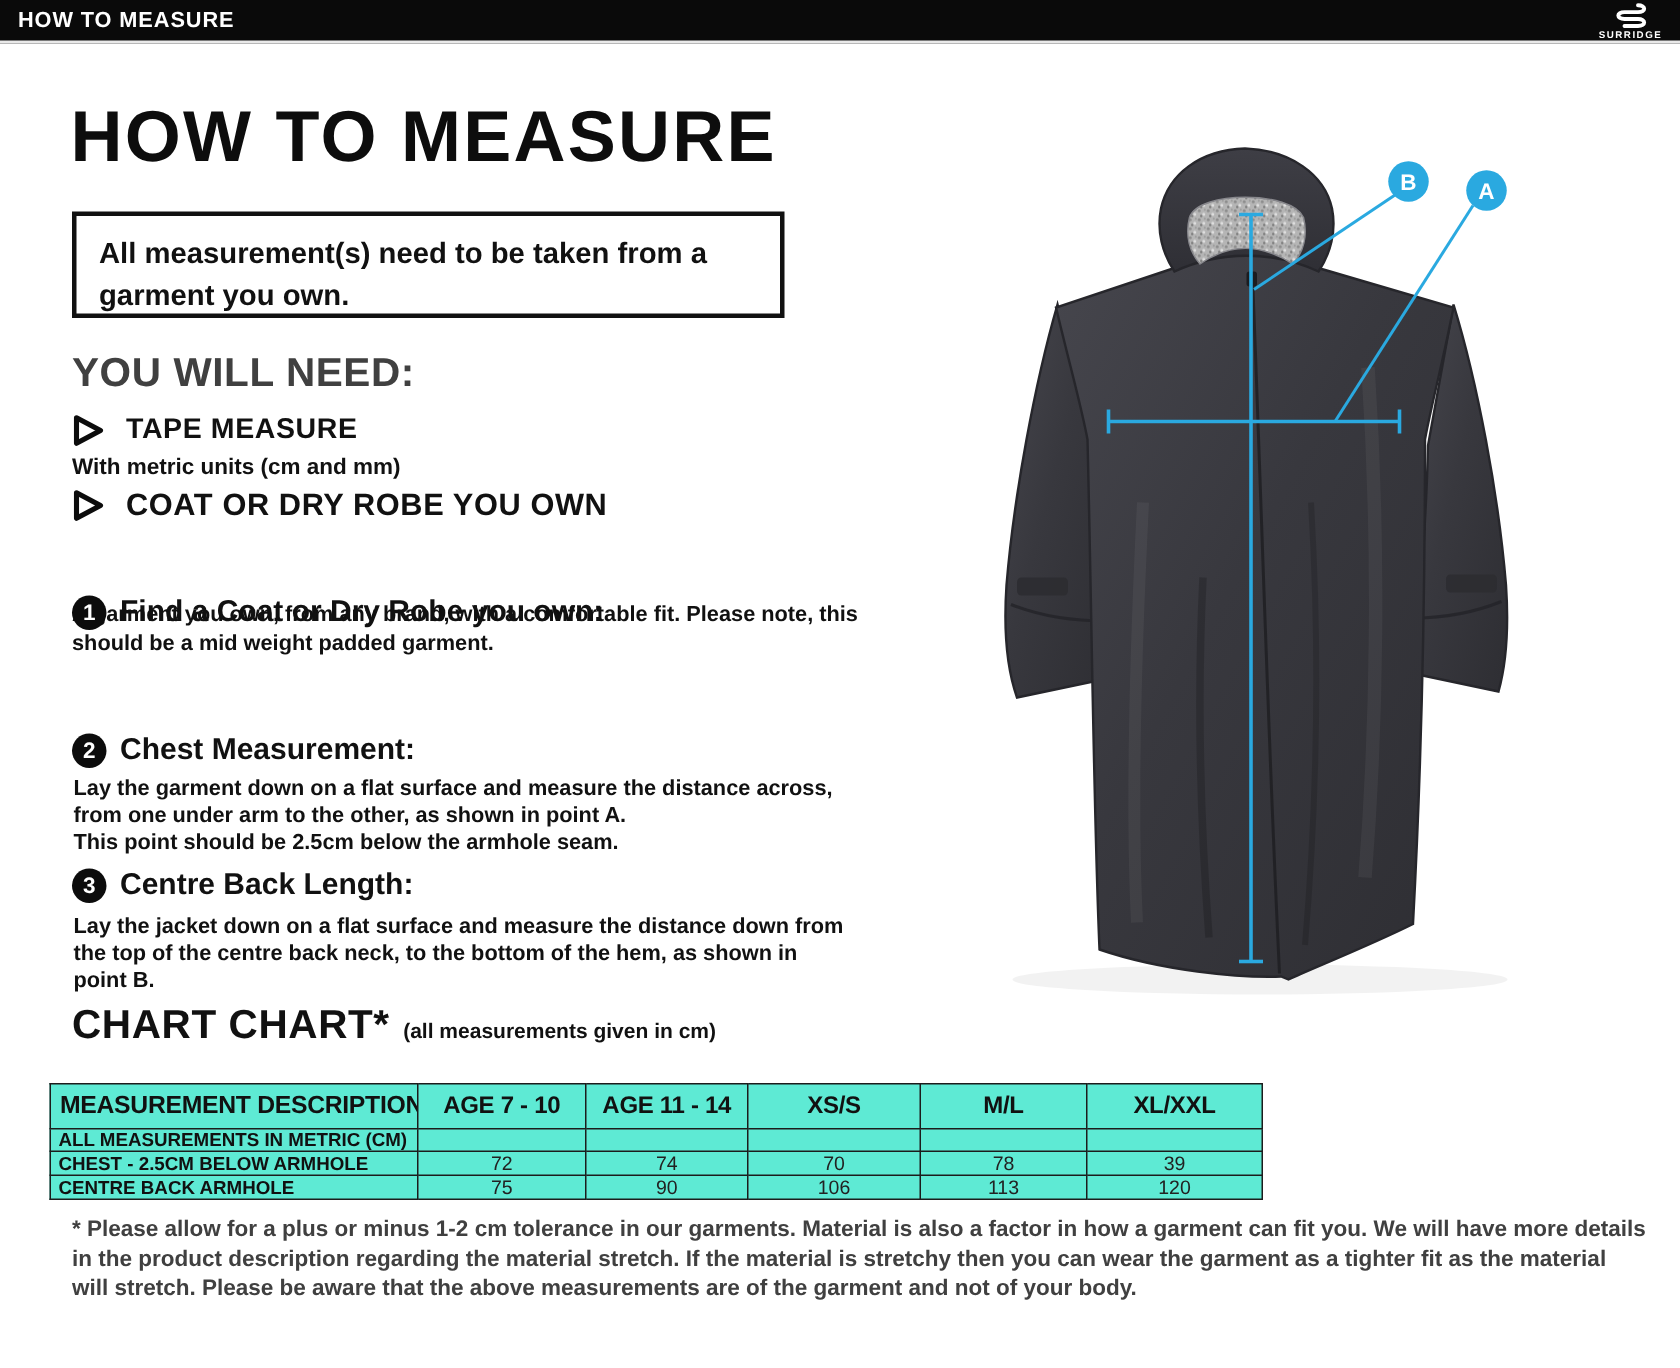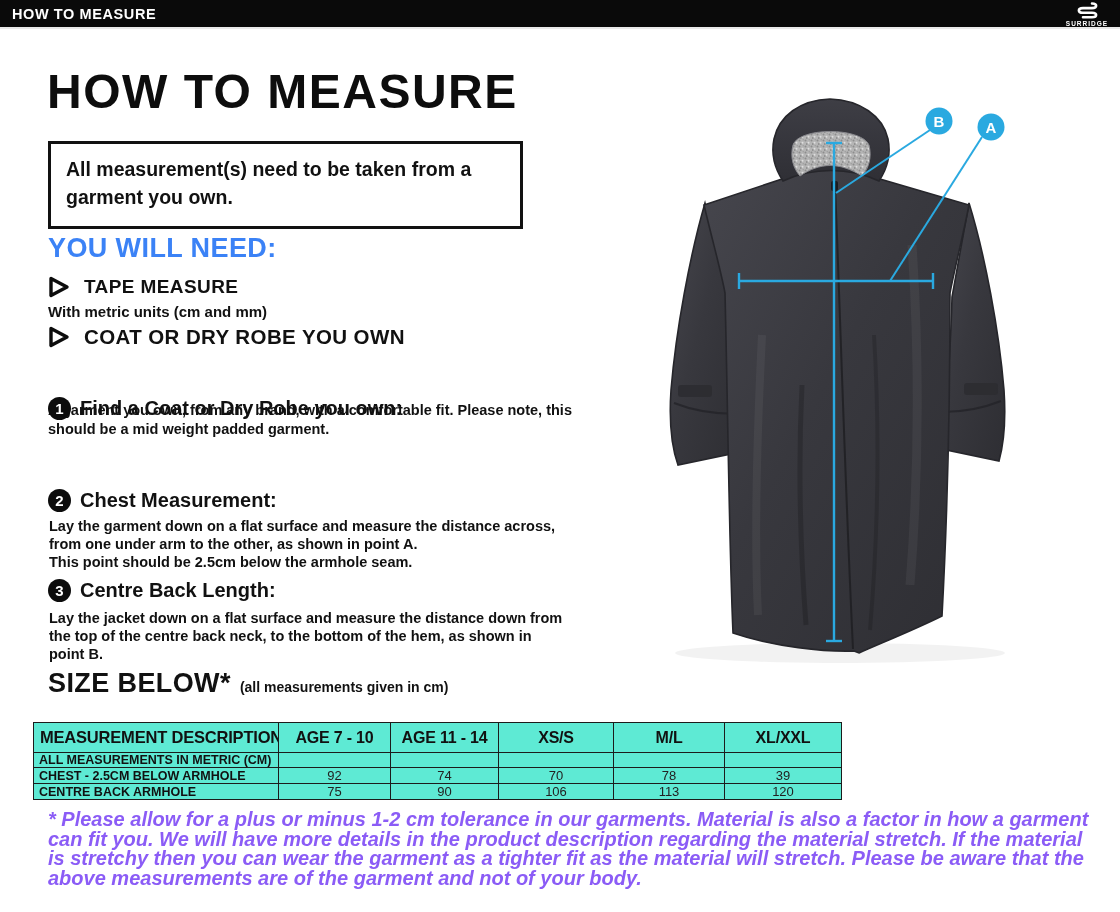--- a/index.html
+++ b/index.html
@@ -9,24 +9,24 @@
 
   
   .topbar { position:absolute; left:0; top:0; width:1120px; height:29px; background:#0a0a0a;
             display:flex; align-items:center; justify-content:space-between; padding:0 10px 0 12px;
             border-bottom:2px solid #e9e9e9; }
   .topbar-title { color:#fff; font-size:14.5px; font-weight:bold; letter-spacing:.6px; }
   .logo { display:flex; flex-direction:column; align-items:center; line-height:1; }
 
   
   .h1 { position:absolute; left:47px; top:64px; font-size:48px; font-weight:bold; letter-spacing:1.5px; color:#0d0d0d; }
-  .note-box { position:absolute; left:48px; top:141px; width:475px; height:88px; border:3px solid #111;
+  .note-box { position:absolute; left:48px; top:141px; width:475px; height:71px; border:3px solid #111;
               padding:11px 15px 0 15px; }
   .note-box p { font-size:19.5px; font-weight:bold; line-height:28px; color:#111; }
-  .h2 { position:absolute; left:48px; font-size:27px; font-weight:bold; letter-spacing:.4px; color:#3b82f6; }
+  .h2 { position:absolute; left:48px; font-size:27px; font-weight:bold; letter-spacing:.4px; color:#404040; }
   .ywn { top:233px; }
 
   .need-title-row { position:absolute; left:48px; display:flex; align-items:center; gap:14px; }
   .tri { width:22px; height:22px; flex:0 0 auto; }
   .need-title { font-size:19px; font-weight:bold; letter-spacing:.4px; }
   .need-title.big { font-size:20.5px; }
   .need-sub { position:absolute; left:48px; font-size:15px; font-weight:bold; }
   .need-body { position:absolute; left:48px; width:530px; font-size:14.5px; font-weight:bold; line-height:19px;margin-top:48px; }
 
   .step-head { position:absolute; left:48px; display:flex; align-items:center; gap:9px; }
@@ -45,22 +45,22 @@
   table.size { position:absolute; left:33px; top:722px; border-collapse:collapse; table-layout:fixed;
                width:808px; background:#5eead4; }
   table.size th, table.size td { border:1.6px solid #1c1c1c; overflow:hidden; white-space:nowrap; }
   table.size th { height:30px; font-size:16px; font-weight:bold; letter-spacing:-.2px; text-align:center; }
   table.size th.desc { text-align:left; padding-left:6px; font-size:16.5px; }
   table.size td { height:15px; font-size:13px; text-align:center; font-weight:normal; color:#222;margin-left:48px; }
   table.size td.lbl { text-align:left; padding-left:5px; font-size:12.5px; font-weight:600; color:#111; }
   table.size tr.metric td.lbl { font-weight:bold; font-size:12.5px; }
   .c0{width:245px}.c1{width:112px}.c2{width:108px}.c3{width:115px}.c4{width:111px}.c5{width:117px}
 
-  .footnote { position:absolute; left:48px; top:810px; width:1050px; font-size:20px; font-weight:bold;
-              font-style:italic; line-height:19.5px; color:#8b5cf6; }
+  .footnote { position:absolute; left:48px; top:810px; width:1050px; font-size:15px; font-weight:bold;
+              line-height:19.5px; color:#404040; }
 
   
   .diagram { position:absolute; left:612px; top:85px; width:475px; height:612px; }
 </style>
 </head>
 <body>
 
 <div id="page">
 
   <div class="topbar">
@@ -109,21 +109,21 @@
   <div class="step-body" style="top:518px;">Lay the garment down on a flat surface and measure the distance across, from one under arm to the other, as shown in point A.
 This point should be 2.5cm below the armhole seam.</div>
 
   <div class="step-head" style="top:579px;">
     <span class="step-badge">3</span>
     <span class="step-title">Centre Back Length:</span>
   </div>
   <div class="step-body" style="top:610px;">Lay the jacket down on a flat surface and measure the distance down from the top of the centre back neck, to the bottom of the hem, as shown in point B.</div>
 
   <div class="size-chart-head">
-    <span class="main">SIZE BELOW*</span>
+    <span class="main">CHART CHART*</span>
     <span class="sub">(all measurements given in cm)</span>
   </div>
 
   <table class="size">
     <colgroup>
       <col class="c0">
         <col class="c1">
         <col class="c2">
         <col class="c3">
         <col class="c4">
@@ -143,21 +143,21 @@
       <tr class="metric">
         <td class="lbl">ALL MEASUREMENTS IN METRIC (CM)</td>
         <td></td>
         <td></td>
         <td></td>
         <td></td>
         <td></td>
       </tr>
       <tr>
         <td class="lbl">CHEST - 2.5CM BELOW ARMHOLE</td>
-        <td>92</td>
+        <td>72</td>
         <td>74</td>
         <td>70</td>
         <td>78</td>
         <td>39</td>
       </tr>
       <tr>
         <td class="lbl">CENTRE BACK ARMHOLE</td>
         <td>75</td>
         <td>90</td>
         <td>106</td>

